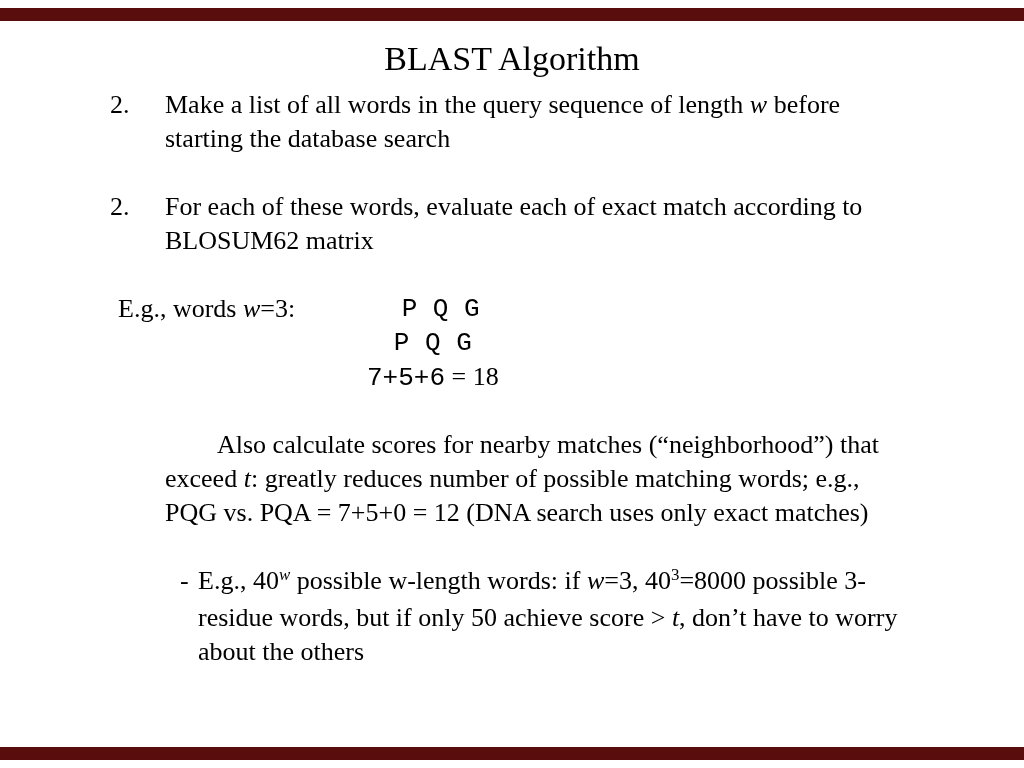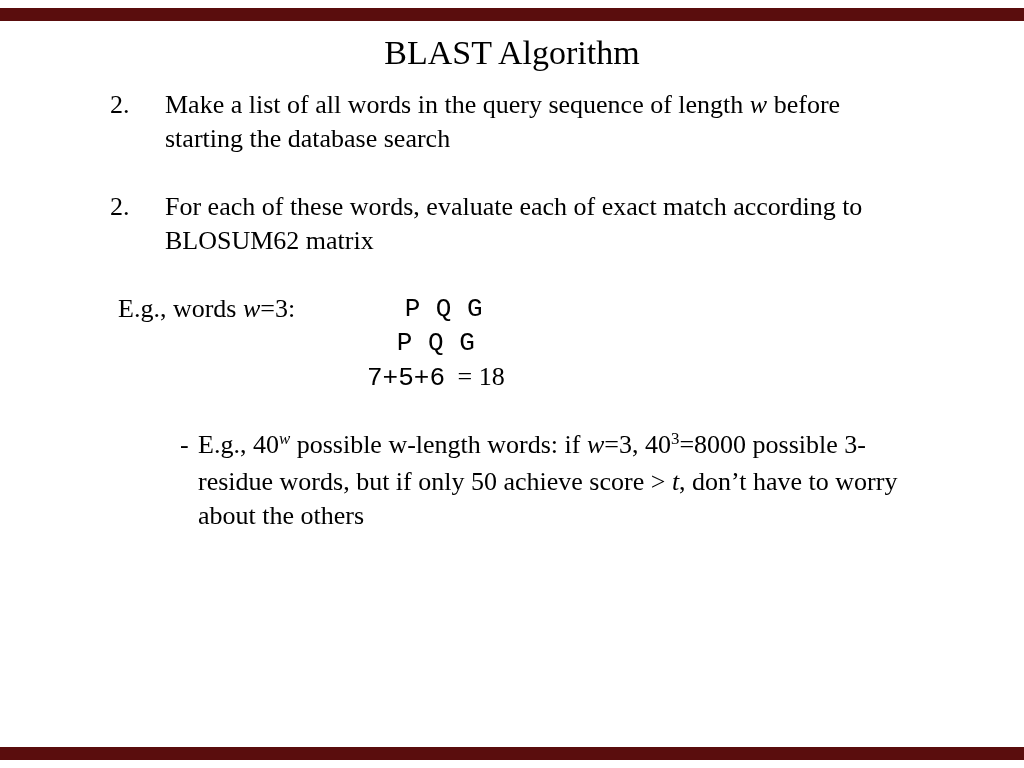--- a/index.html
+++ b/index.html
@@ -6,39 +6,39 @@
   body{
     width:1024px;height:768px;
     background:#ffffff;color:#000000;
     font-family:"Liberation Serif", serif;
     position:relative;overflow:hidden;
   }
   .bar{position:absolute;left:0;width:1024px;height:13px;}
   .bar.top{top:8px;}
   .bar.bottom{top:747px;}
   .slide-title{
-    position:absolute;top:34px;left:0;width:1024px;
+    position:absolute;top:40px;left:0;width:1024px;
     text-align:center;font-size:34px;line-height:38px;
   }
   .content{
     position:absolute;left:110px;top:88px;width:840px;
     font-size:26px;line-height:34px;
   }
   .numbered{display:flex;}
   .numbered .num{width:55px;flex:none;}
   .rich{white-space:pre-wrap;}
   .block-gap{margin-top:34px;}
   .example-row{position:relative;height:102px;}
   .example-label{position:absolute;left:8px;top:0;}
   .example-block{
     position:absolute;left:257px;top:0;
     font-family:"Liberation Mono", monospace;
   }
   .mono-line{white-space:pre;line-height:34px;text-align:center;}
-  .serif-suffix{font-family:"Liberation Serif", serif;white-space:pre;margin-left:6px;}
+  .serif-suffix{font-family:"Liberation Serif", serif;white-space:pre;}
   .paragraph{margin-left:55px;text-indent:52px;}
   .bullet-row{display:flex;margin-left:70px;}
   .bullet-row .dash{width:18px;flex:none;}
   .run-i{font-style:italic;}
   .run-sup{font-size:0.65em;position:relative;top:-0.55em;}
   .run-supi{font-size:0.65em;position:relative;top:-0.55em;font-style:italic;}
 </style>
 </head>
 <body>
 
@@ -62,20 +62,23 @@
 
   <div class="example-row block-gap">
     <div class="example-label rich"><span>E.g., words </span><span class="run-i">w</span><span>=3:</span></div>
     <div class="example-block">
       <div class="mono-line"> P Q G</div>
       <div class="mono-line">P Q G</div>
       <div class="mono-line"><span>7+5+6</span><span class="serif-suffix"> = 18</span></div>
     </div>
   </div>
 
+  <div class="paragraph rich block-gap"><span>Also calculate scores for nearby matches (“neighborhood”) that
+exceed </span><span class="run-i">t</span><span>: greatly reduces number of possible matching words; e.g.,
+PQG vs. PQA = 7+5+0 = 12 (DNA search uses only exact matches)</span></div>
 
   <div class="bullet-row block-gap">
     <span class="dash">-</span>
     <span class="rich"><span>E.g., 40</span><span class="run-supi">w</span><span> possible w-length words: if </span><span class="run-i">w</span><span>=3, 40</span><span class="run-sup">3</span><span>=8000 possible 3-
 residue words, but if only 50 achieve score &gt; </span><span class="run-i">t</span><span>, don’t have to worry
 about the others</span></span>
   </div>
 
 </div>
 

